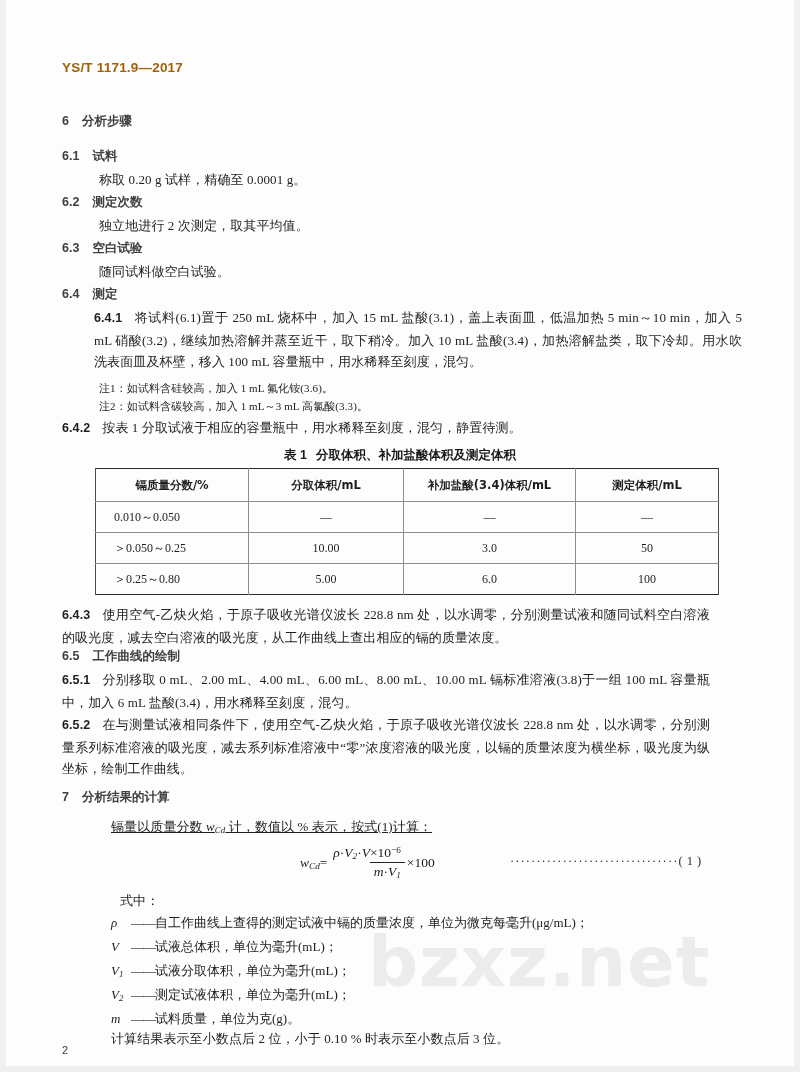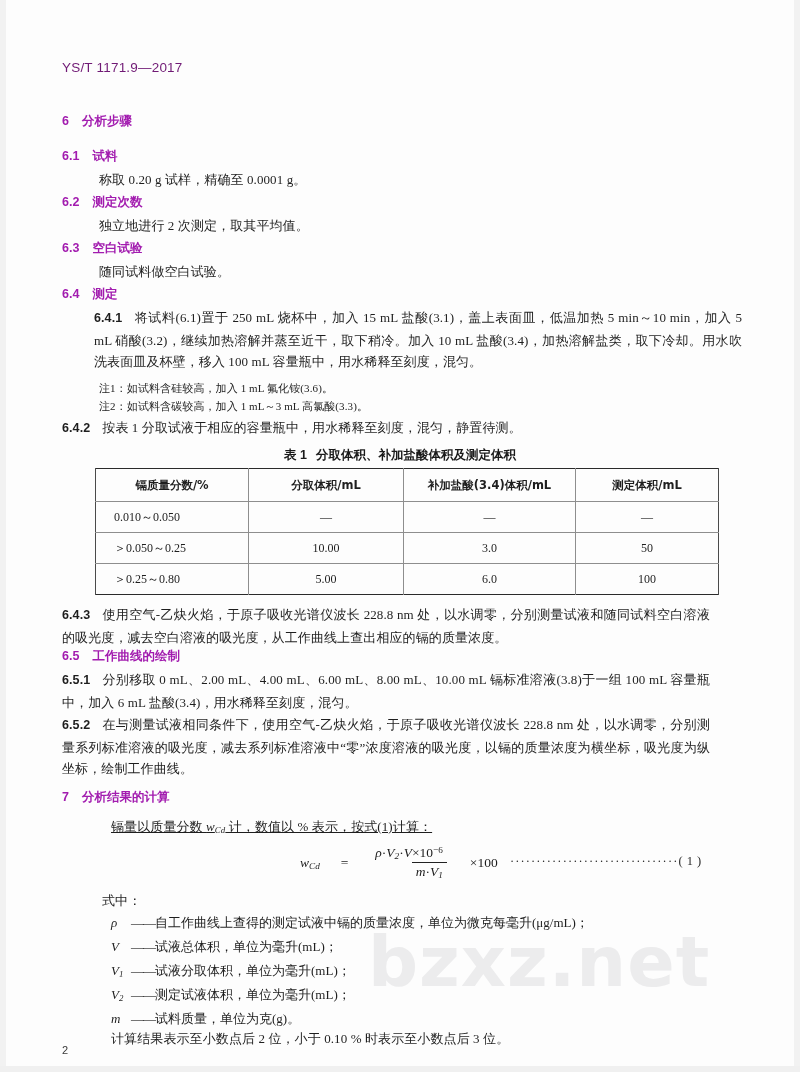--- a/index.html
+++ b/index.html
@@ -40,34 +40,34 @@
   }
 
   .content { position: relative; z-index: 2; }
 
   
   .runhead {
     position: absolute;
     left: 62px;
     top: 60px;
     font-family: "Liberation Sans", "DejaVu Sans", sans-serif;
-    font-weight: normal;
+    font-weight: bold;
     font-size: 13.5px;
     letter-spacing: 0.2px;
-    color: #701a75;
+    color: #a16207;
   }
 
   
   .blk { position: absolute; }
 
   .clause-h {
     font-family: "DejaVu Sans", "Liberation Sans", sans-serif;
     font-weight: bold;
     font-size: 12.5px;
-    color: #a21caf;
+    color: #404040;
     white-space: nowrap;
   }
   .clause-h .num { font-family: "Liberation Sans", "DejaVu Sans", sans-serif; }
   .clause-h .gap { display: inline-block; width: 13px; }
 
   .para {
     font-size: 13px;
     line-height: 21.5px;
     color: #1e1e1e;
     text-align: justify;
@@ -139,21 +139,20 @@
     font-size: 13px;
   }
   .fml {
     position: absolute;
     left: 300px;
     top: 0;
     display: inline-flex;
     align-items: center;
     font-family: "Liberation Serif", "DejaVu Serif", serif;
     font-size: 13.5px;
-    gap: 21px;
   }
   .fml i { font-style: italic; }
   .frac {
     display: inline-flex;
     flex-direction: column;
     align-items: flex-end;
     vertical-align: middle;
     margin: 0 2px;
   }
   .frac .nm { padding: 0 4px 1px 4px; white-space: nowrap; }
@@ -327,21 +326,21 @@
               <i>m</i><span>·</span><i><span>V</span><sub>1</sub></i>
             </span>
           </span>
           <span>×100</span>
         </span>
         <span class="eqnum">
           <span class="dots">································</span><span>( 1 )</span>
         </span>
       </div>
 
-      <div class="blk para" style="left:102px; top:890px;">式中：</div>
+      <div class="blk para" style="left:120px; top:890px;">式中：</div>
 
       <div class="sym" style="left:111px; top:912px;">
         <span class="s">ρ</span><span class="dash">——</span><span>自工作曲线上查得的测定试液中镉的质量浓度，单位为微克每毫升(μg/mL)；</span>
       </div>
 
       <div class="sym" style="left:111px; top:936px;">
         <span class="s">V</span><span class="dash">——</span><span>试液总体积，单位为毫升(mL)；</span>
       </div>
 
       <div class="sym" style="left:111px; top:960px;">

